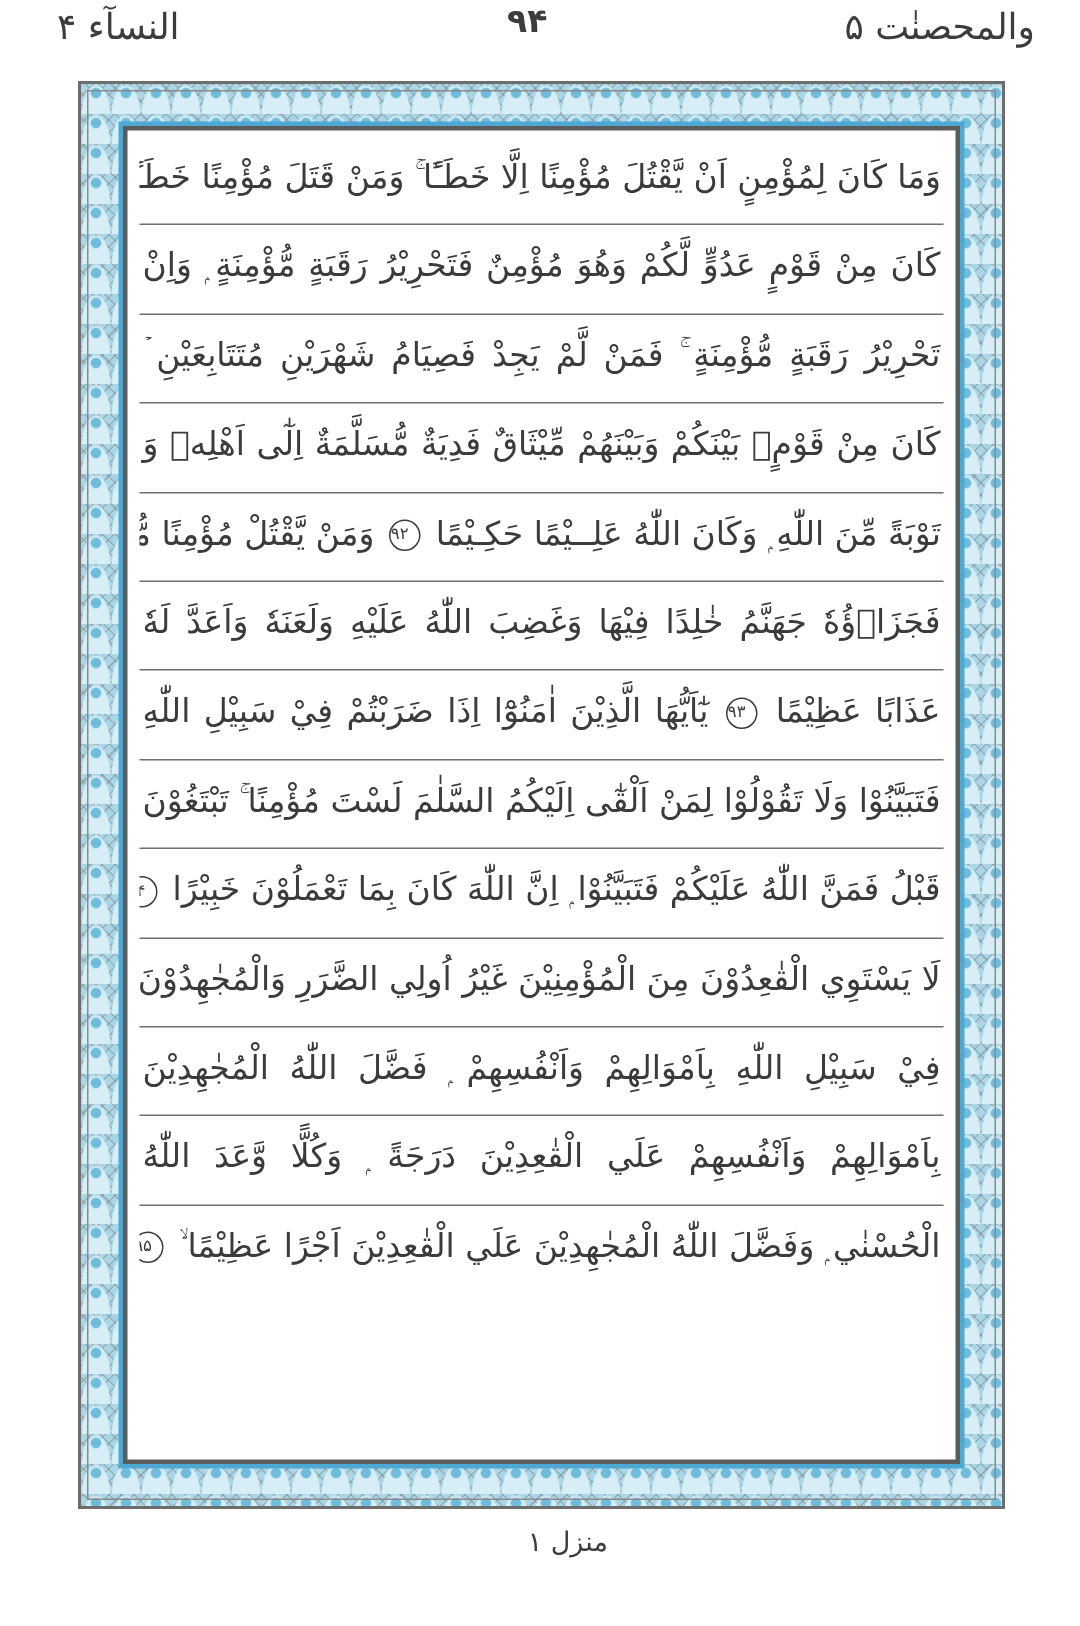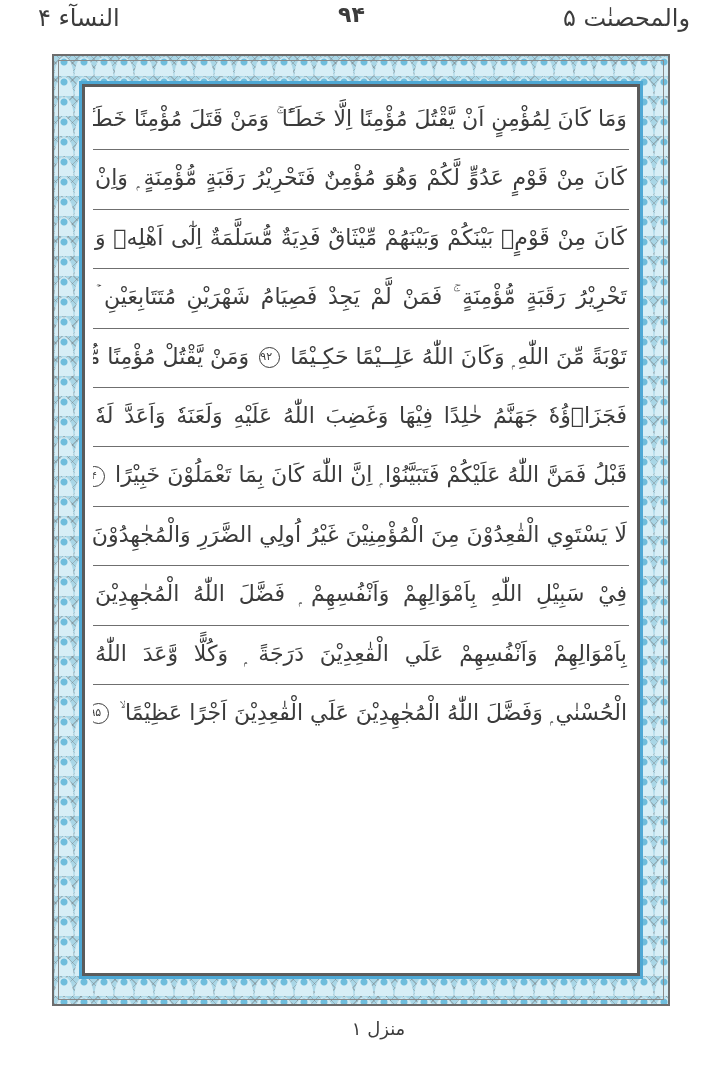--- a/index.html
+++ b/index.html
@@ -118,24 +118,26 @@
   <div class="header-text header-center">۹۴</div>
   <div class="header-text header-right">والمحصنٰت ۵</div>
 </div>
 
 <div class="frame">
   <div class="frame-inner-rule"></div>
   <div class="text-panel">
     <div class="lines" id="lines">
         <div class="line"><span>وَمَا كَانَ لِمُؤْمِنٍ اَنْ يَّقْتُلَ مُؤْمِنًا اِلَّا خَطَـًٔا ۚ وَمَنْ قَتَلَ مُؤْمِنًا خَطَـًٔا</span></div>
         <div class="line"><span>كَانَ مِنْ قَوْمٍ عَدُوٍّ لَّكُمْ وَھُوَ مُؤْمِنٌ فَتَحْرِيْرُ رَقَبَةٍ مُّؤْمِنَةٍ ۭ وَاِنْ</span></div>
+        <div class="line"><span>تَحْرِيْرُ رَقَبَةٍ مُّؤْمِنَةٍ ۚ فَمَنْ لَّمْ يَجِدْ فَصِيَامُ شَهْرَيْنِ مُتَتَابِعَيْنِ ۡ</span></div>
         <div class="line"><span>كَانَ مِنْ قَوْمٍۢ بَيْنَكُمْ وَبَيْنَھُمْ مِّيْثَاقٌ فَدِيَةٌ مُّسَلَّمَةٌ اِلٰٓى اَھْلِهٖ وَ</span></div>
-        <div class="line"><span>تَحْرِيْرُ رَقَبَةٍ مُّؤْمِنَةٍ ۚ فَمَنْ لَّمْ يَجِدْ فَصِيَامُ شَهْرَيْنِ مُتَتَابِعَيْنِ ۡ</span></div>
         <div class="line"><span>تَوْبَةً مِّنَ اللّٰهِ ۭ وَكَانَ اللّٰهُ عَلِــيْمًا حَكِـيْمًا</span> <span class="ayah-marker">۹۲</span> <span>وَمَنْ يَّقْتُلْ مُؤْمِنًا مُّتَعَمِّدًا</span></div>
         <div class="line"><span>فَجَزَاۗؤُهٗ جَهَنَّمُ خٰلِدًا فِيْھَا وَغَضِبَ اللّٰهُ عَلَيْهِ وَلَعَنَهٗ وَاَعَدَّ لَهٗ</span></div>
+        <div class="line"><span>عَذَابًا عَظِيْمًا</span> <span class="ayah-marker">۹۳</span> <span>يٰٓاَيُّھَا الَّذِيْنَ اٰمَنُوْٓا اِذَا ضَرَبْتُمْ فِيْ سَبِيْلِ اللّٰهِ</span></div>
+        <div class="line"><span>فَتَبَيَّنُوْا وَلَا تَقُوْلُوْا لِمَنْ اَلْقٰٓى اِلَيْكُمُ السَّلٰمَ لَسْتَ مُؤْمِنًا ۚ تَبْتَغُوْنَ</span></div>
         <div class="line"><span>قَبْلُ فَمَنَّ اللّٰهُ عَلَيْكُمْ فَتَبَيَّنُوْا ۭ اِنَّ اللّٰهَ كَانَ بِمَا تَعْمَلُوْنَ خَبِيْرًا</span> <span class="ayah-marker">۹۴</span></div>
         <div class="line"><span>لَا يَسْتَوِي الْقٰعِدُوْنَ مِنَ الْمُؤْمِنِيْنَ غَيْرُ اُولِي الضَّرَرِ وَالْمُجٰهِدُوْنَ</span></div>
         <div class="line"><span>فِيْ سَبِيْلِ اللّٰهِ بِاَمْوَالِهِمْ وَاَنْفُسِهِمْ ۭ فَضَّلَ اللّٰهُ الْمُجٰهِدِيْنَ</span></div>
         <div class="line"><span>بِاَمْوَالِهِمْ وَاَنْفُسِهِمْ عَلَي الْقٰعِدِيْنَ دَرَجَةً ۭ وَكُلًّا وَّعَدَ اللّٰهُ</span></div>
         <div class="line"><span>الْحُسْنٰي ۭ وَفَضَّلَ اللّٰهُ الْمُجٰهِدِيْنَ عَلَي الْقٰعِدِيْنَ اَجْرًا عَظِيْمًا ۙ</span> <span class="ayah-marker">۹۵</span></div>
       </div>
   </div>
 </div>
 
 <div class="footer">

